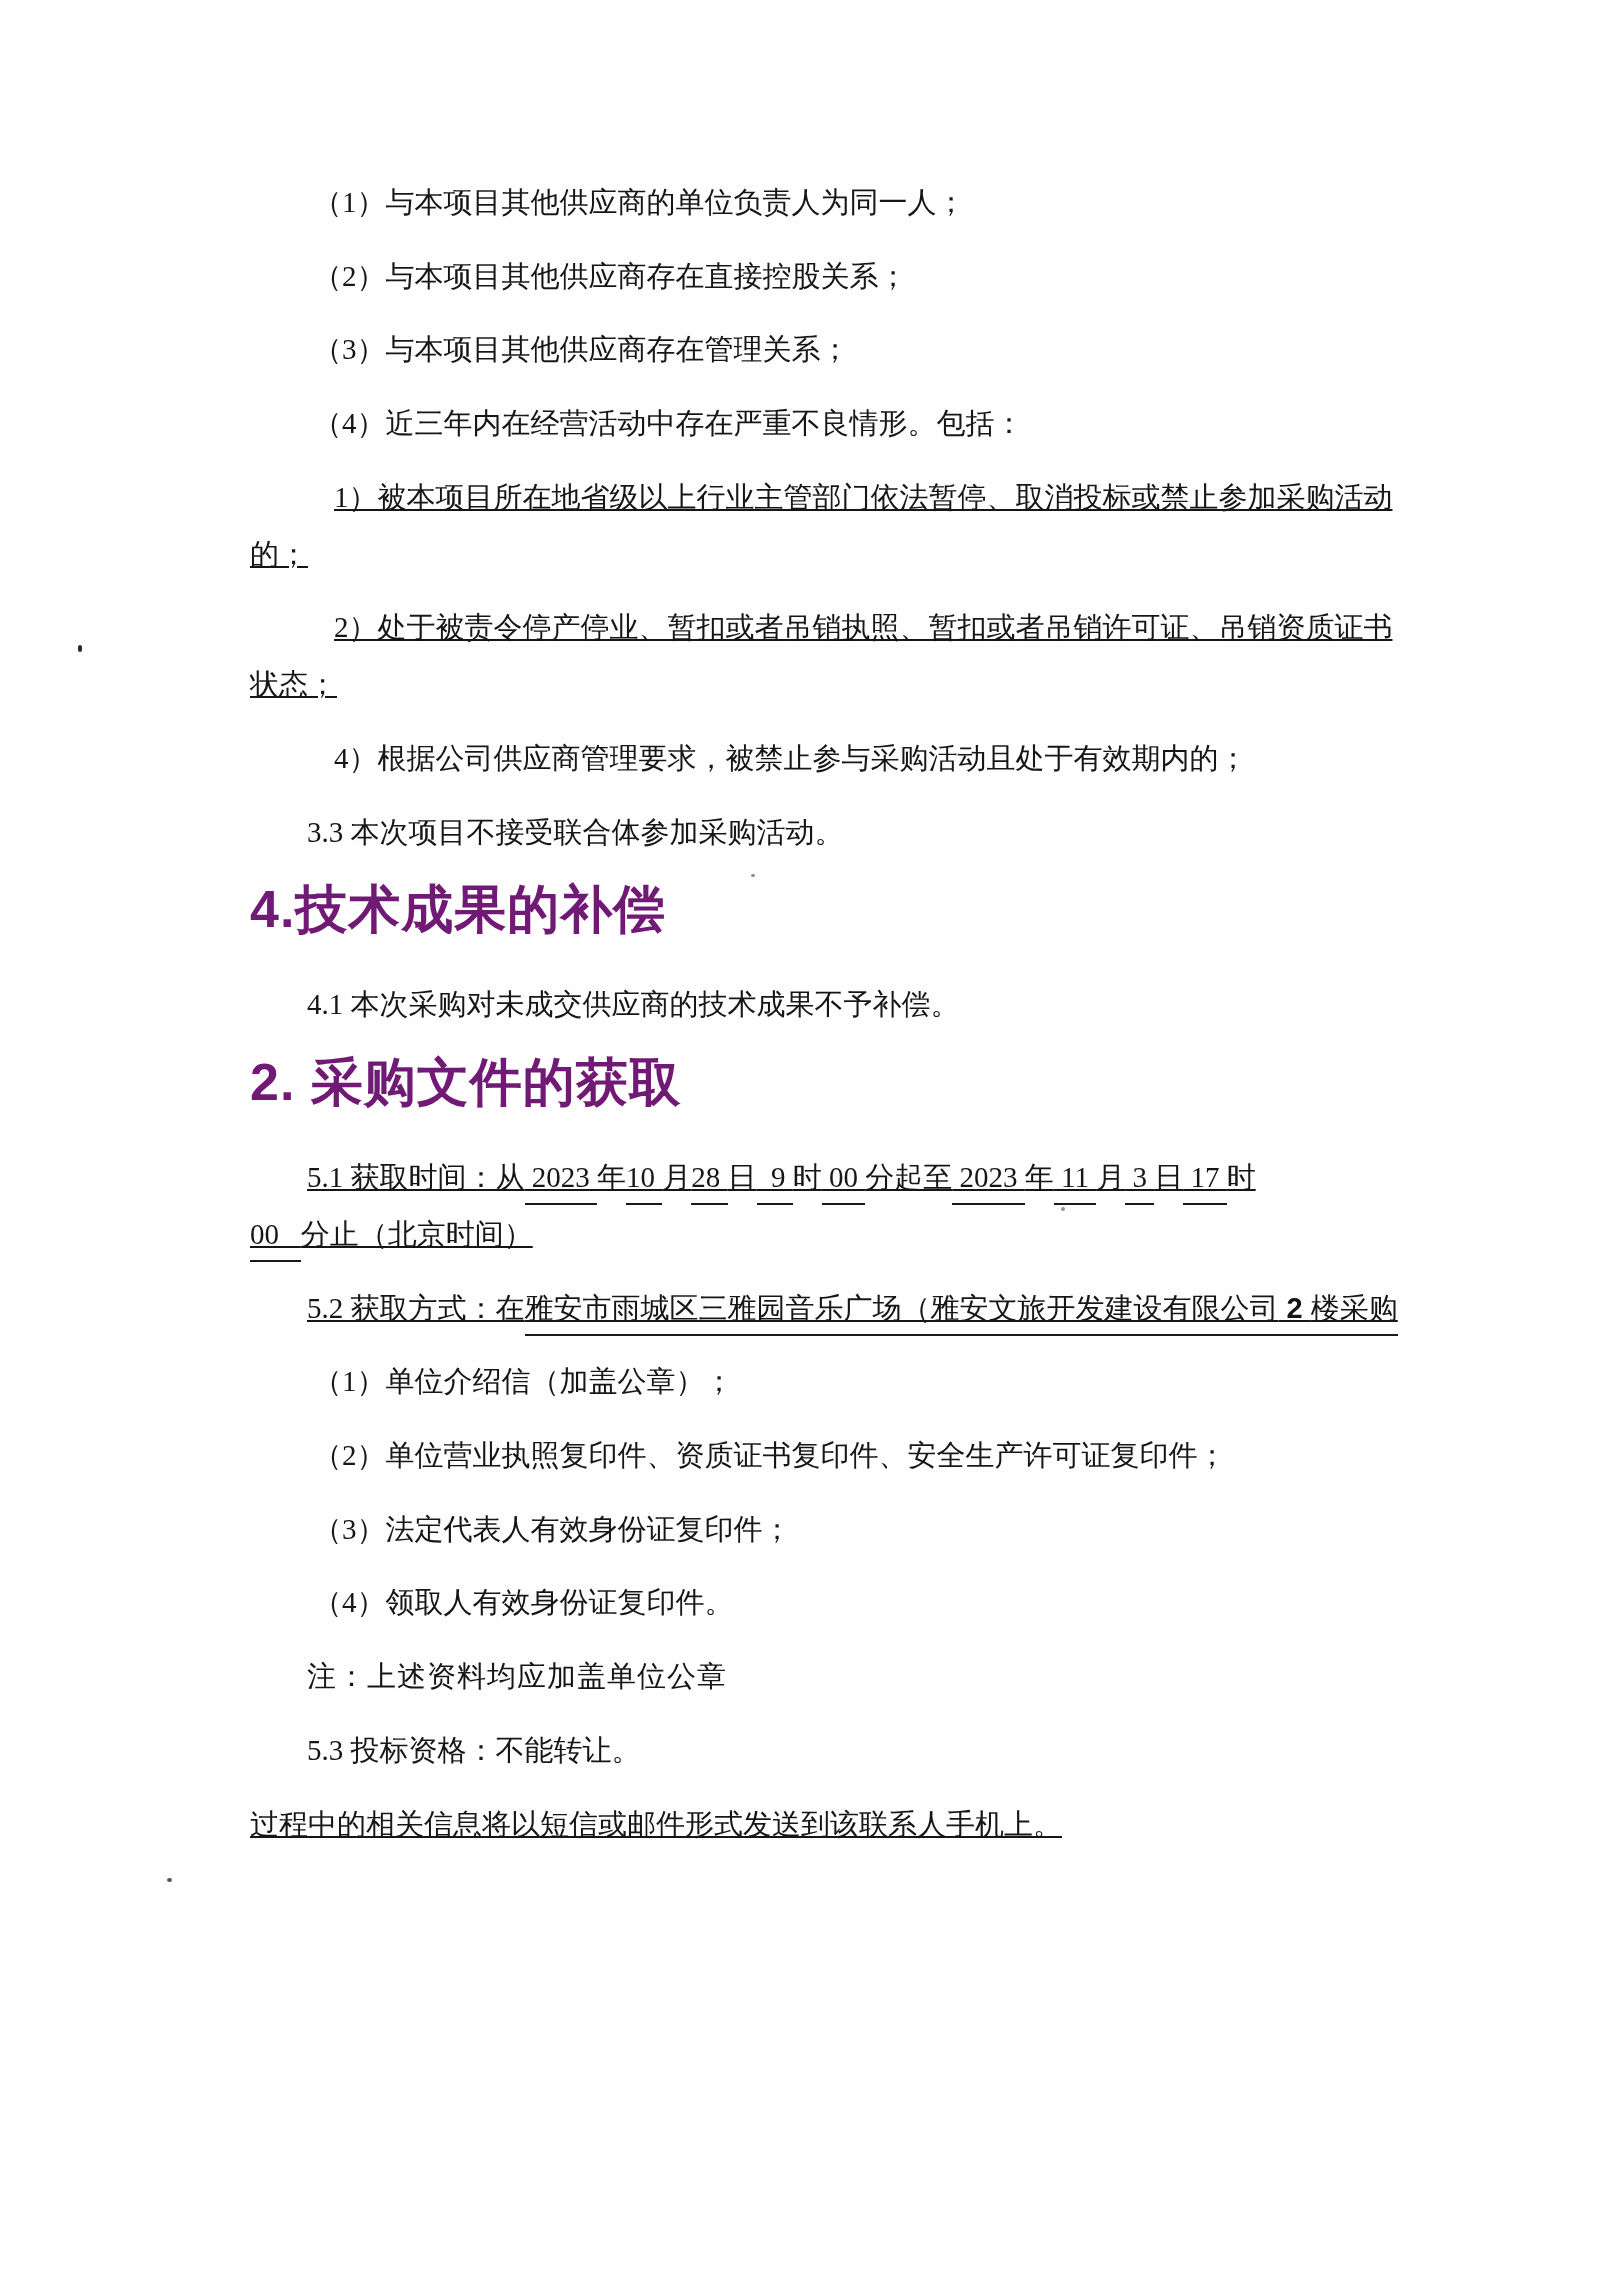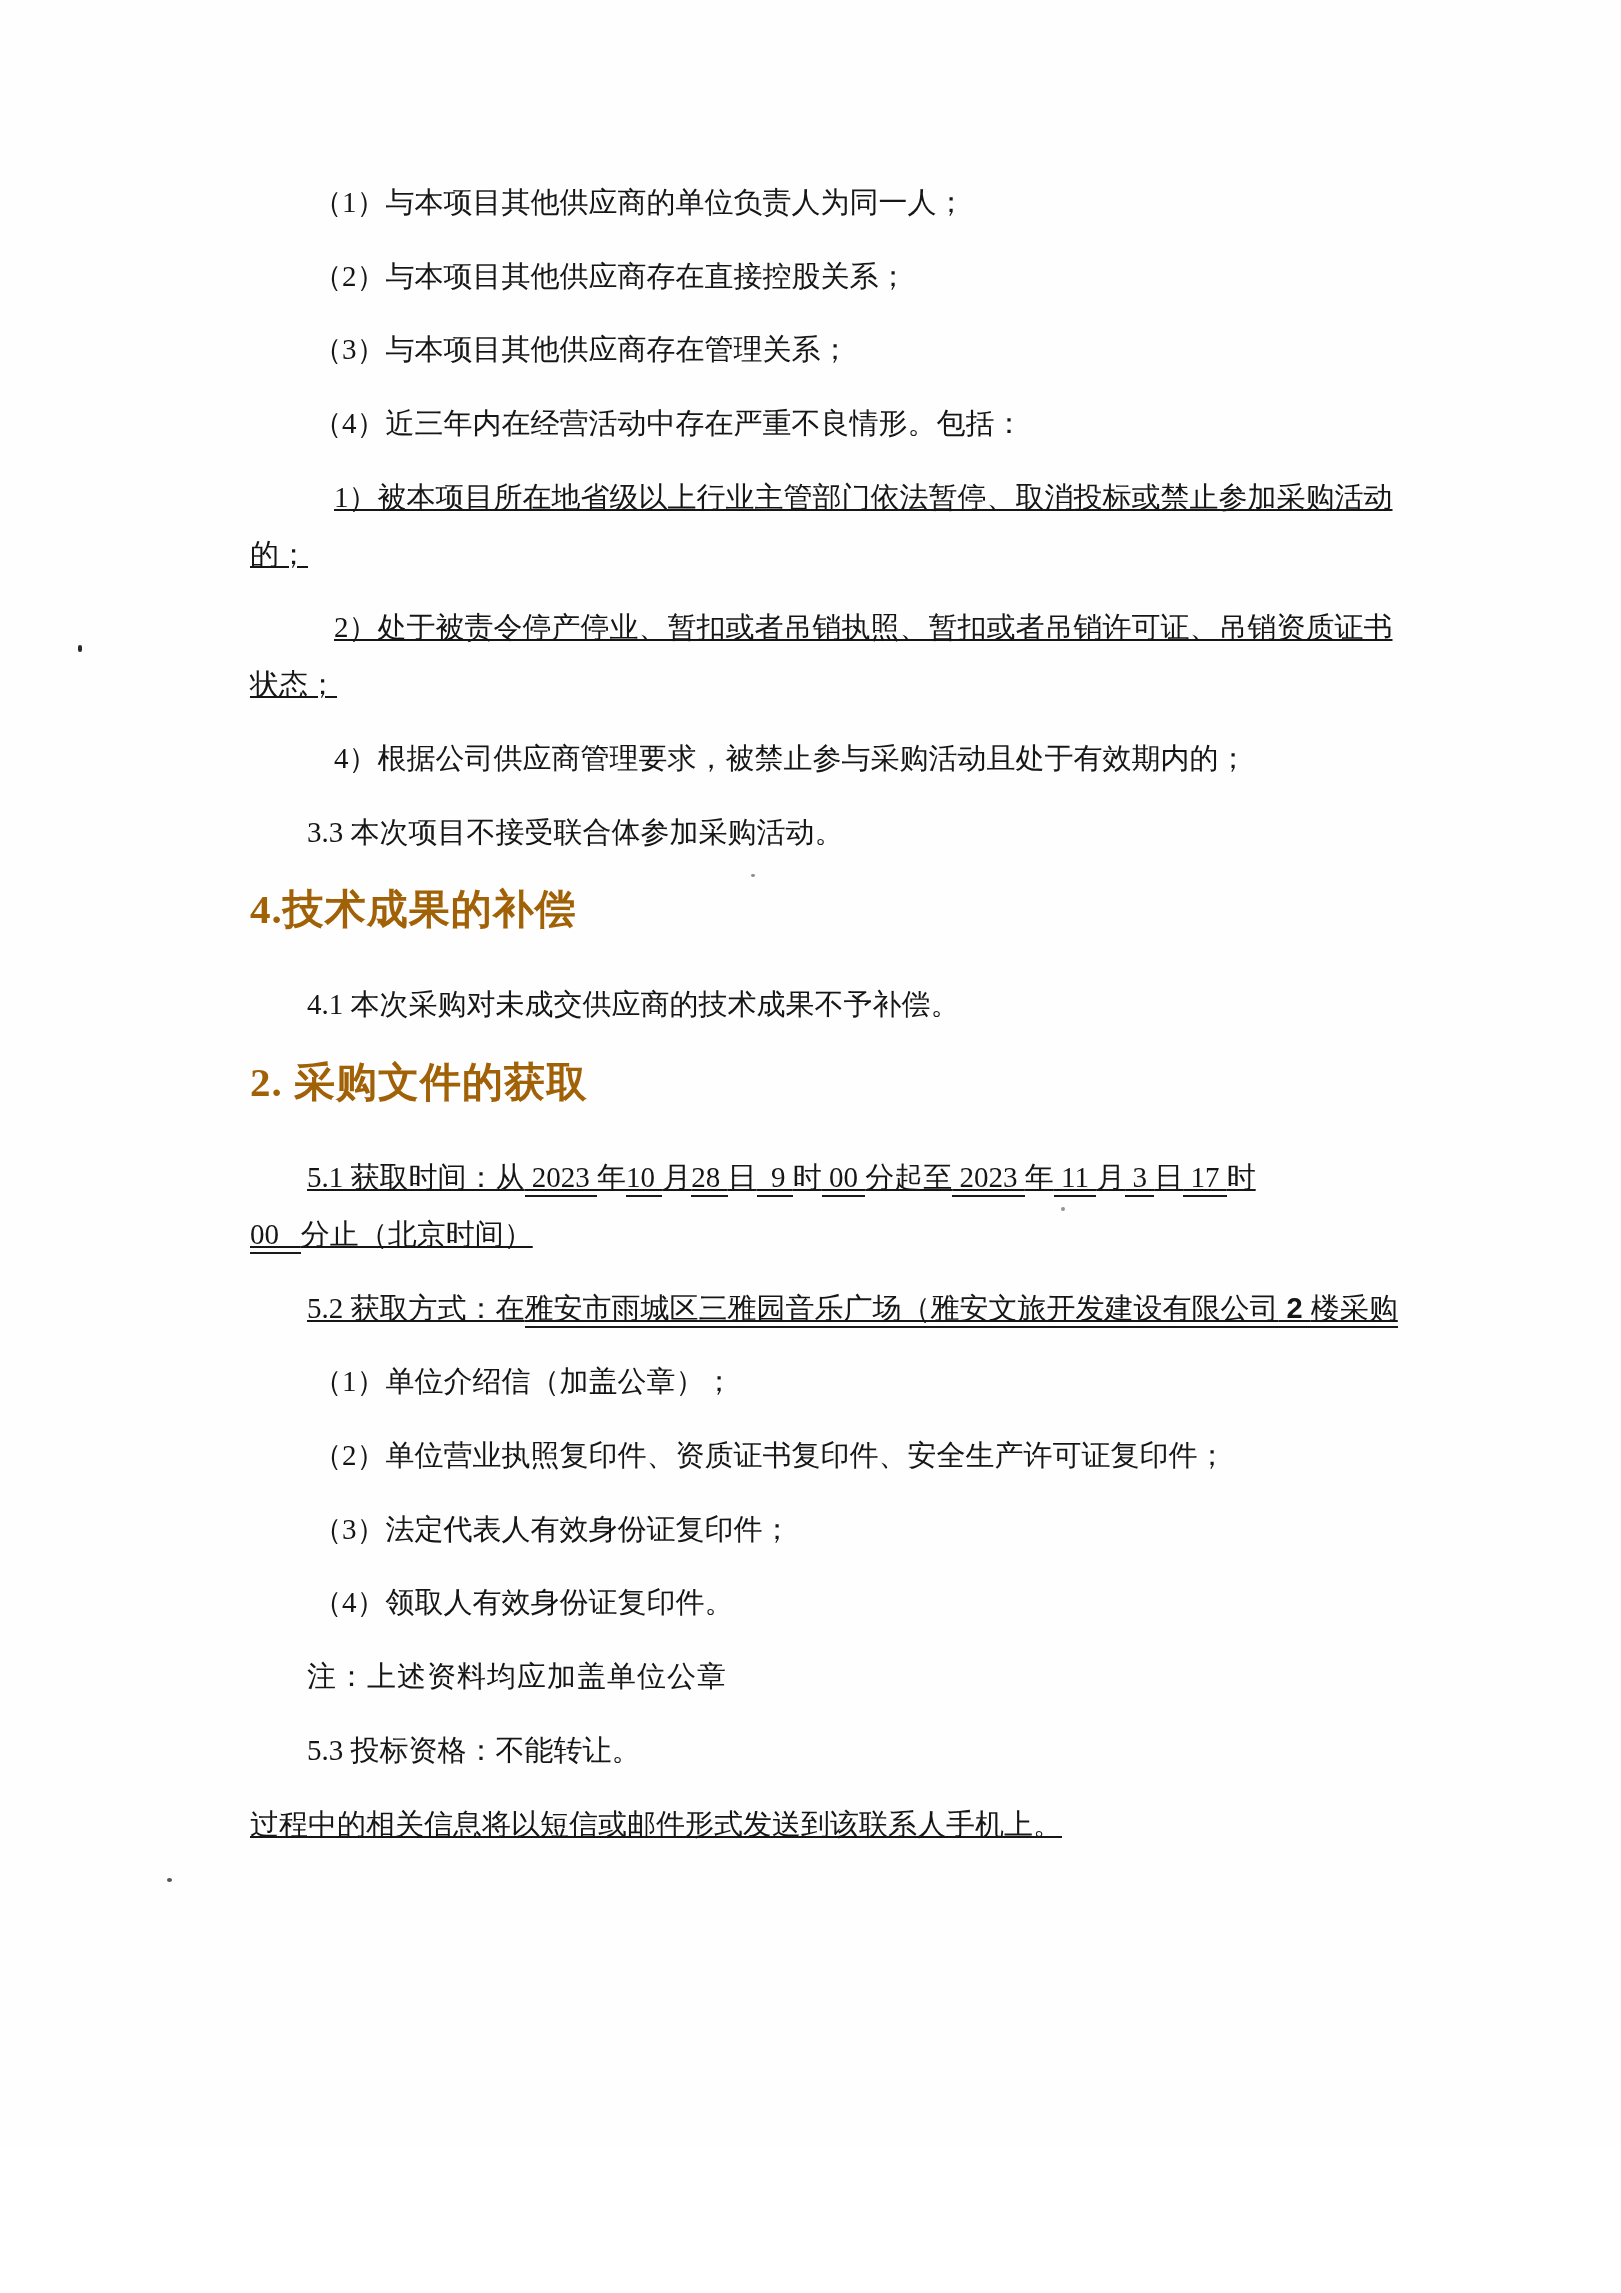--- a/index.html
+++ b/index.html
@@ -21,32 +21,32 @@
     font-size:29px;
     line-height:57px;
     white-space:nowrap;
   }
   .p:first-child{margin-top:0;}
   .ln{display:block;white-space:nowrap;text-decoration:underline;}
   .ind{text-indent:57px;}
   .ind-p{text-indent:63px;}
   .ind-sub{text-indent:84px;}
   .h{
-    font-family:Liberation Serif, serif;
+    font-family:Liberation Sans, sans-serif;
     font-weight:bold;
-    color:#a16207;
-    font-size:41px;
+    color:#701a75;
+    font-size:52px;
     line-height:63px;
     margin:17.6px 0 35px 0;
     letter-spacing:1px;
     white-space:nowrap;
   }
   .u{
     border-bottom:2.9px solid #1a1a1a;
-    padding-bottom:2px;
+    padding-bottom:10px;
   }
   .bnum{
     font-family:"Liberation Sans","DejaVu Sans",sans-serif;
     font-weight:bold;
   }
   .note{
     font-family:"Liberation Sans","DejaVu Sans",sans-serif;
     font-weight:normal;
     letter-spacing:1px;
   }

